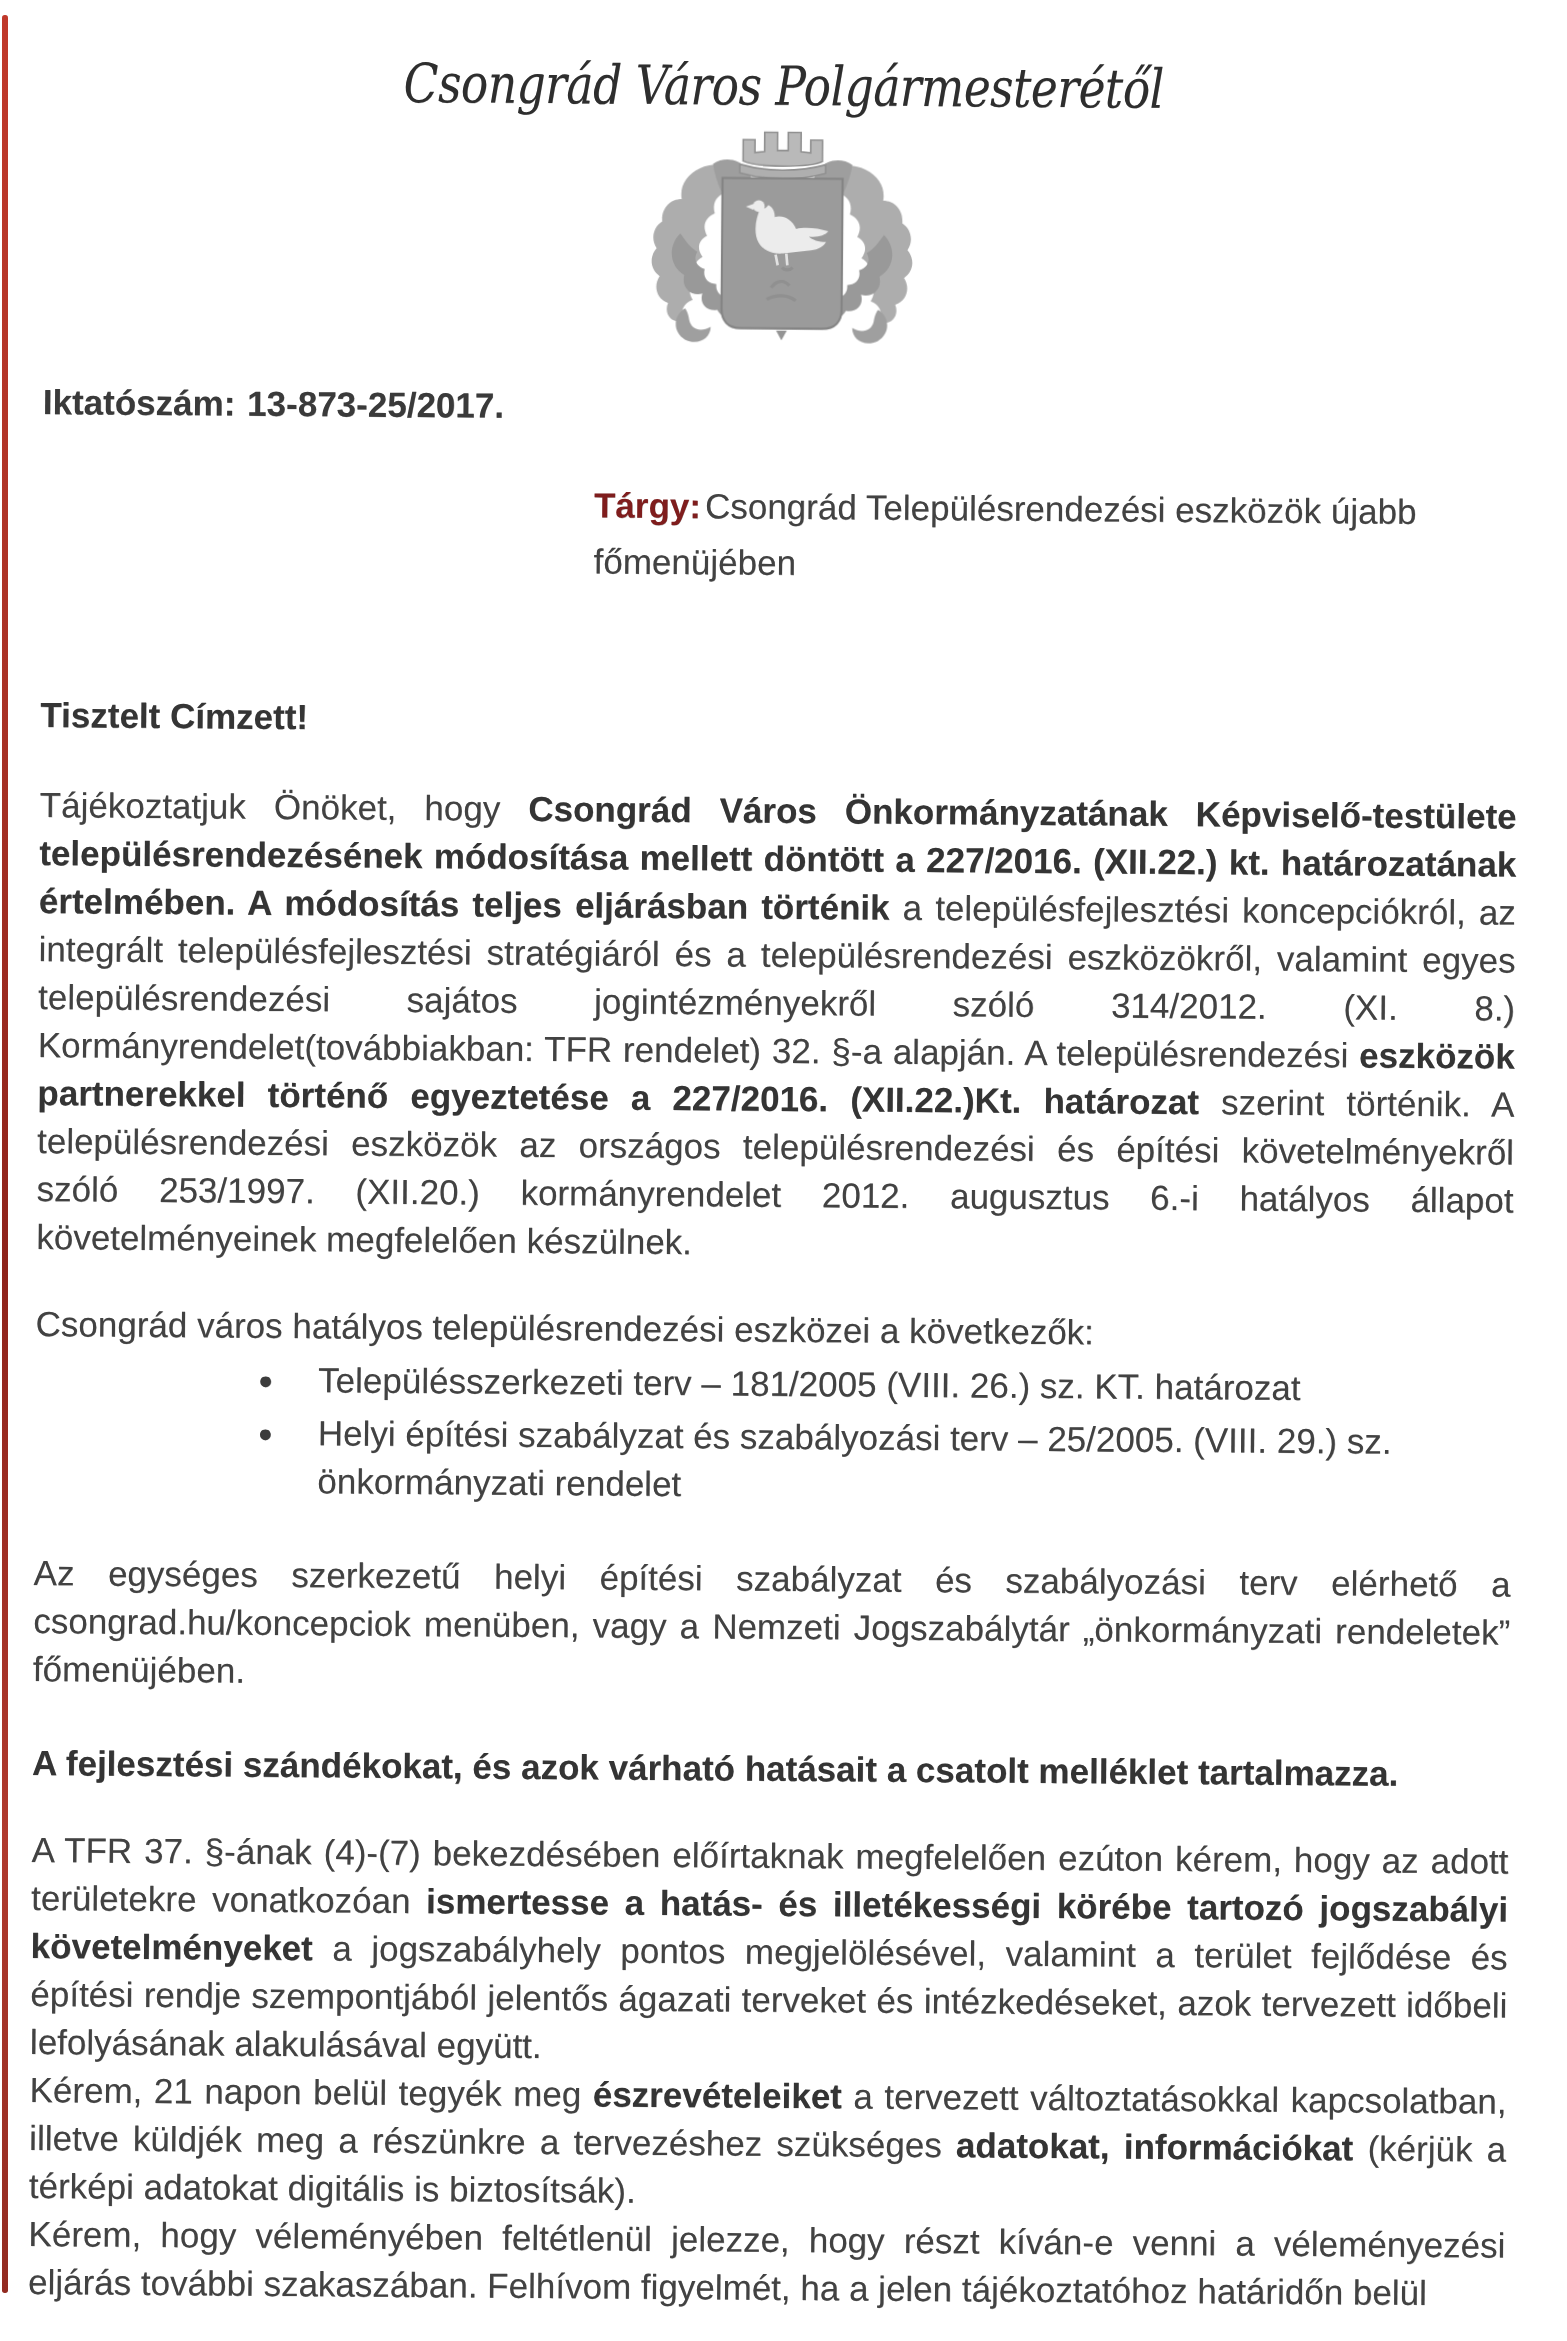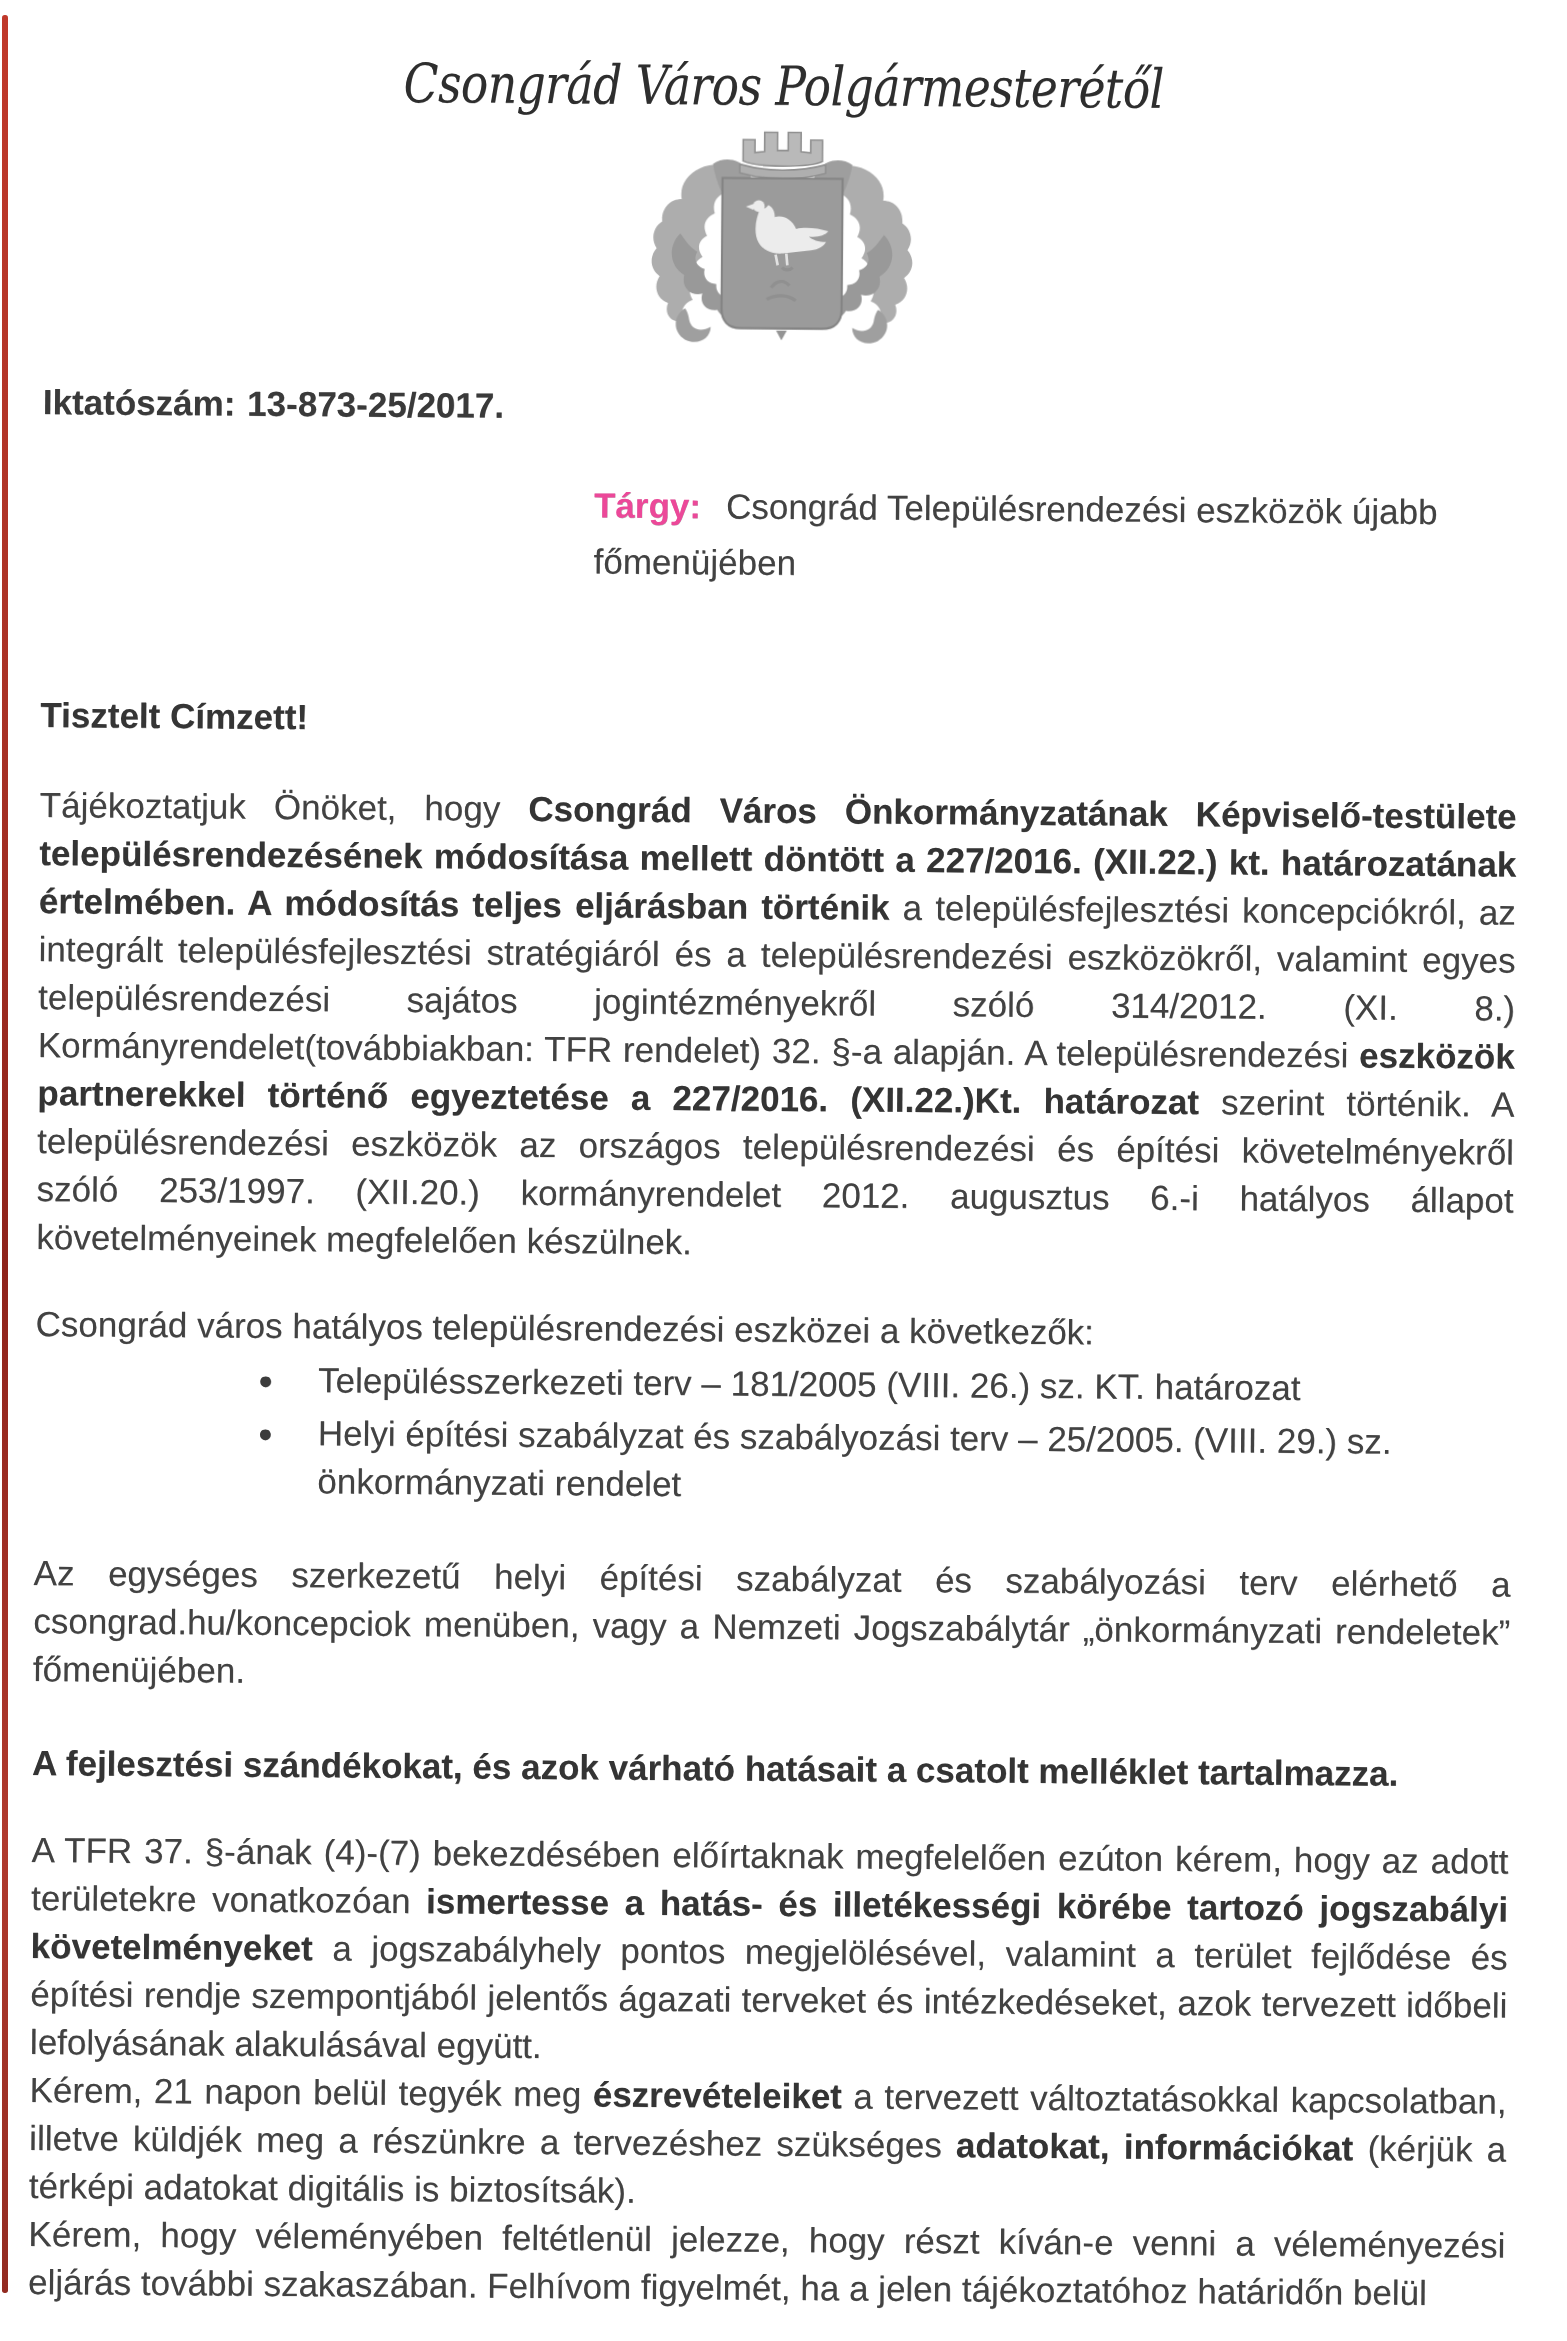--- a/index.html
+++ b/index.html
@@ -23,21 +23,21 @@
     font-size:54px; color:#2e2e2e; letter-spacing:-0.5px;
   }
   .title .inner{display:inline-block; transform:scaleX(0.84); transform-origin:center;}
   .arms{display:block; margin:8.6px auto 0; filter:blur(0.6px); opacity:0.94;}
   .regline{margin:40px 0 0 46px; font-size:35px; font-weight:700; color:#3a3a3a;}
   .regline .lbl{margin-right:11.8px;}
   .subject{
     margin:51px 0 0 598px; width:893px;
     font-size:35px; line-height:56px; color:#424242;
   }
-  .subject .lbl{font-weight:700; color:#ec4899; margin-right:25px;}
+  .subject .lbl{font-weight:700; color:#7f1d1d; margin-right:4px;}
   .salutation{margin:110px 0 0 46px; font-size:35px; font-weight:700; color:#353535;}
   #letter-body{
     margin:0 45px 0 46px; font-size:35px; line-height:48px;
     text-align:justify; color:#424242;
   }
   p.para{margin:0; padding:0;}
   .sp-lead{margin-top:46px !important;}
   .sp-after{margin-bottom:39px !important;}
   .sp-after-lg{margin-bottom:46px !important;}
   .b{font-weight:700; color:#343434;}

